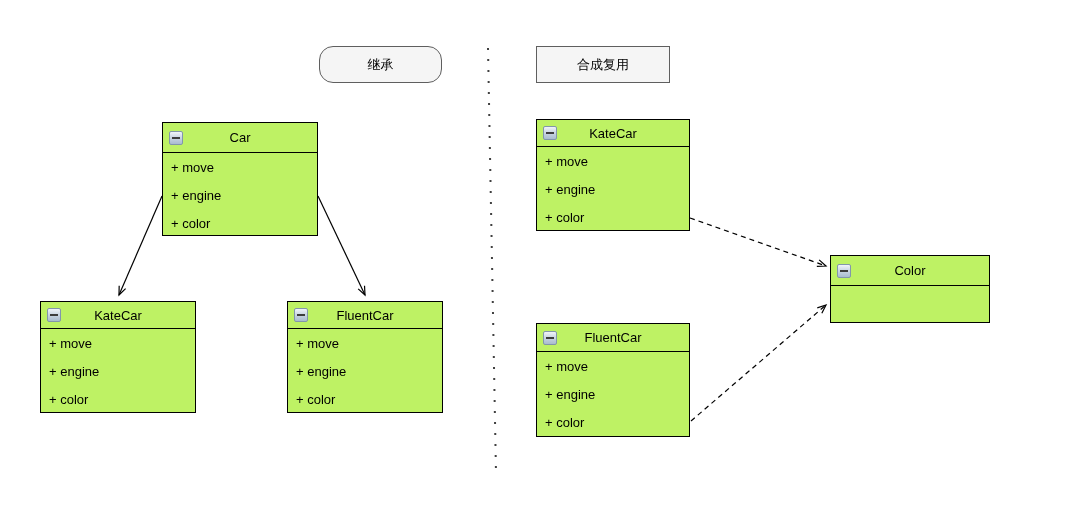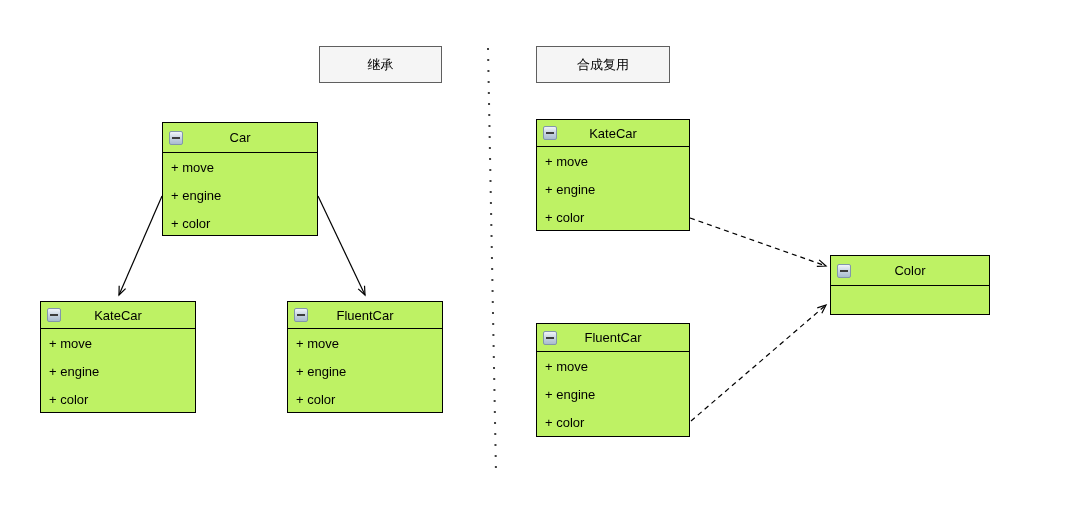--- a/index.html
+++ b/index.html
@@ -84,21 +84,21 @@
 
   <line x1="162" y1="196" x2="119" y2="295" stroke="#000000" stroke-width="1.2" marker-end="url(#arrow-open)"></line>
 
   <line x1="318" y1="196" x2="365" y2="295" stroke="#000000" stroke-width="1.2" marker-end="url(#arrow-open)"></line>
 
   <line x1="690" y1="218" x2="826" y2="266" stroke="#000000" stroke-width="1.2" stroke-dasharray="5 4" marker-end="url(#arrow-open)"></line>
 
   <line x1="691" y1="421" x2="826" y2="305" stroke="#000000" stroke-width="1.2" stroke-dasharray="5 4" marker-end="url(#arrow-open)"></line>
 </svg>
 
-<div class="diagram-label" style="left:319px; top:46px; width:123px; height:37px;">继承</div>
+<div class="diagram-label" style="left:319px; top:46px; width:123px; height:37px;border-radius:14px;">继承</div>
 
 <div class="diagram-label" style="left:536px; top:46px; width:134px; height:37px;">合成复用</div>
 
 <div class="uml-class" style="left:162px; top:122px; width:156px; height:114px;">
   <div class="uml-header">
     <span class="collapse-icon"></span>
     <span>Car</span>
   </div>
   <div class="uml-body">
     <div class="uml-member">+ move</div>
@@ -148,19 +148,19 @@
     <span class="collapse-icon"></span>
     <span>FluentCar</span>
   </div>
   <div class="uml-body">
     <div class="uml-member">+ move</div>
     <div class="uml-member">+ engine</div>
     <div class="uml-member">+ color</div>
   </div>
 </div>
 
-<div class="uml-class" style="left:830px; top:255px; width:160px; height:60px;text-align:right;">
+<div class="uml-class" style="left:830px; top:255px; width:160px; height:68px;text-align:right;">
   <div class="uml-header">
     <span class="collapse-icon"></span>
     <span>Color</span>
   </div>
   <div class="uml-body" style="height:29px;"></div>
 </div>
 
 </body></html>

